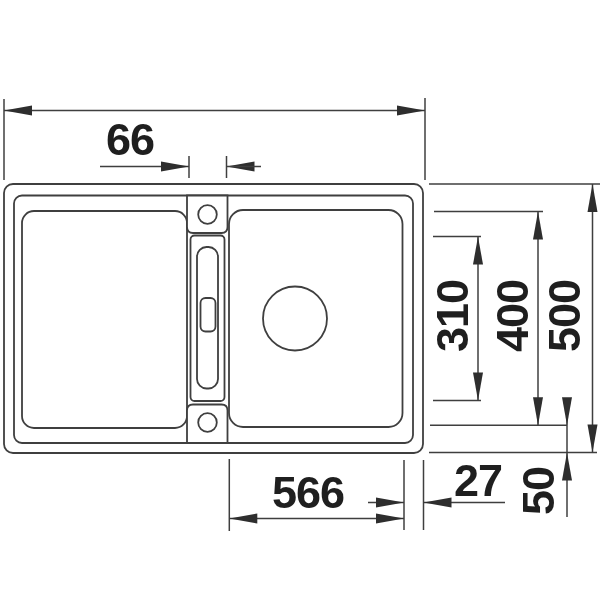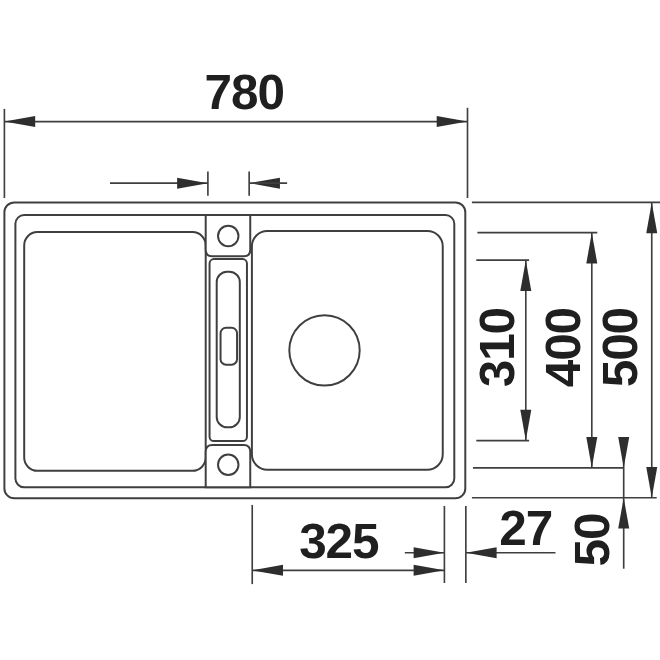--- a/index.html
+++ b/index.html
@@ -113,27 +113,27 @@
 
     <g>
       <line x1="423.5" y1="460" x2="423.5" y2="530"></line>
       <line x1="368" y1="502.5" x2="404" y2="502.5"></line>
       <polygon fill="#2e2e2e" stroke="none" points="404,502.5 376,497.5 376,507.5"></polygon>
       <line x1="423.5" y1="502.5" x2="505" y2="502.5"></line>
       <polygon fill="#2e2e2e" stroke="none" points="423.5,502.5 451.5,497.5 451.5,507.5"></polygon>
     </g>
   </svg>
 
-  <span class="dim-label" style="left:222px;top:84px">780</span>
 
+  <span class="dim-label" style="left:130px;top:139px">66</span>
 
   <span class="dim-label vert" style="left:452px;top:316px">310</span>
 
   <span class="dim-label vert" style="left:512px;top:316px">400</span>
 
   <span class="dim-label vert" style="left:564px;top:316px">500</span>
 
-  <span class="dim-label" style="left:308px;top:492px">325</span>
+  <span class="dim-label" style="left:308px;top:492px">566</span>
 
   <span class="dim-label" style="left:478px;top:480px">27</span>
 
   <span class="dim-label vert" style="left:538px;top:491px">50</span>
 </div>
 
 </body></html>

